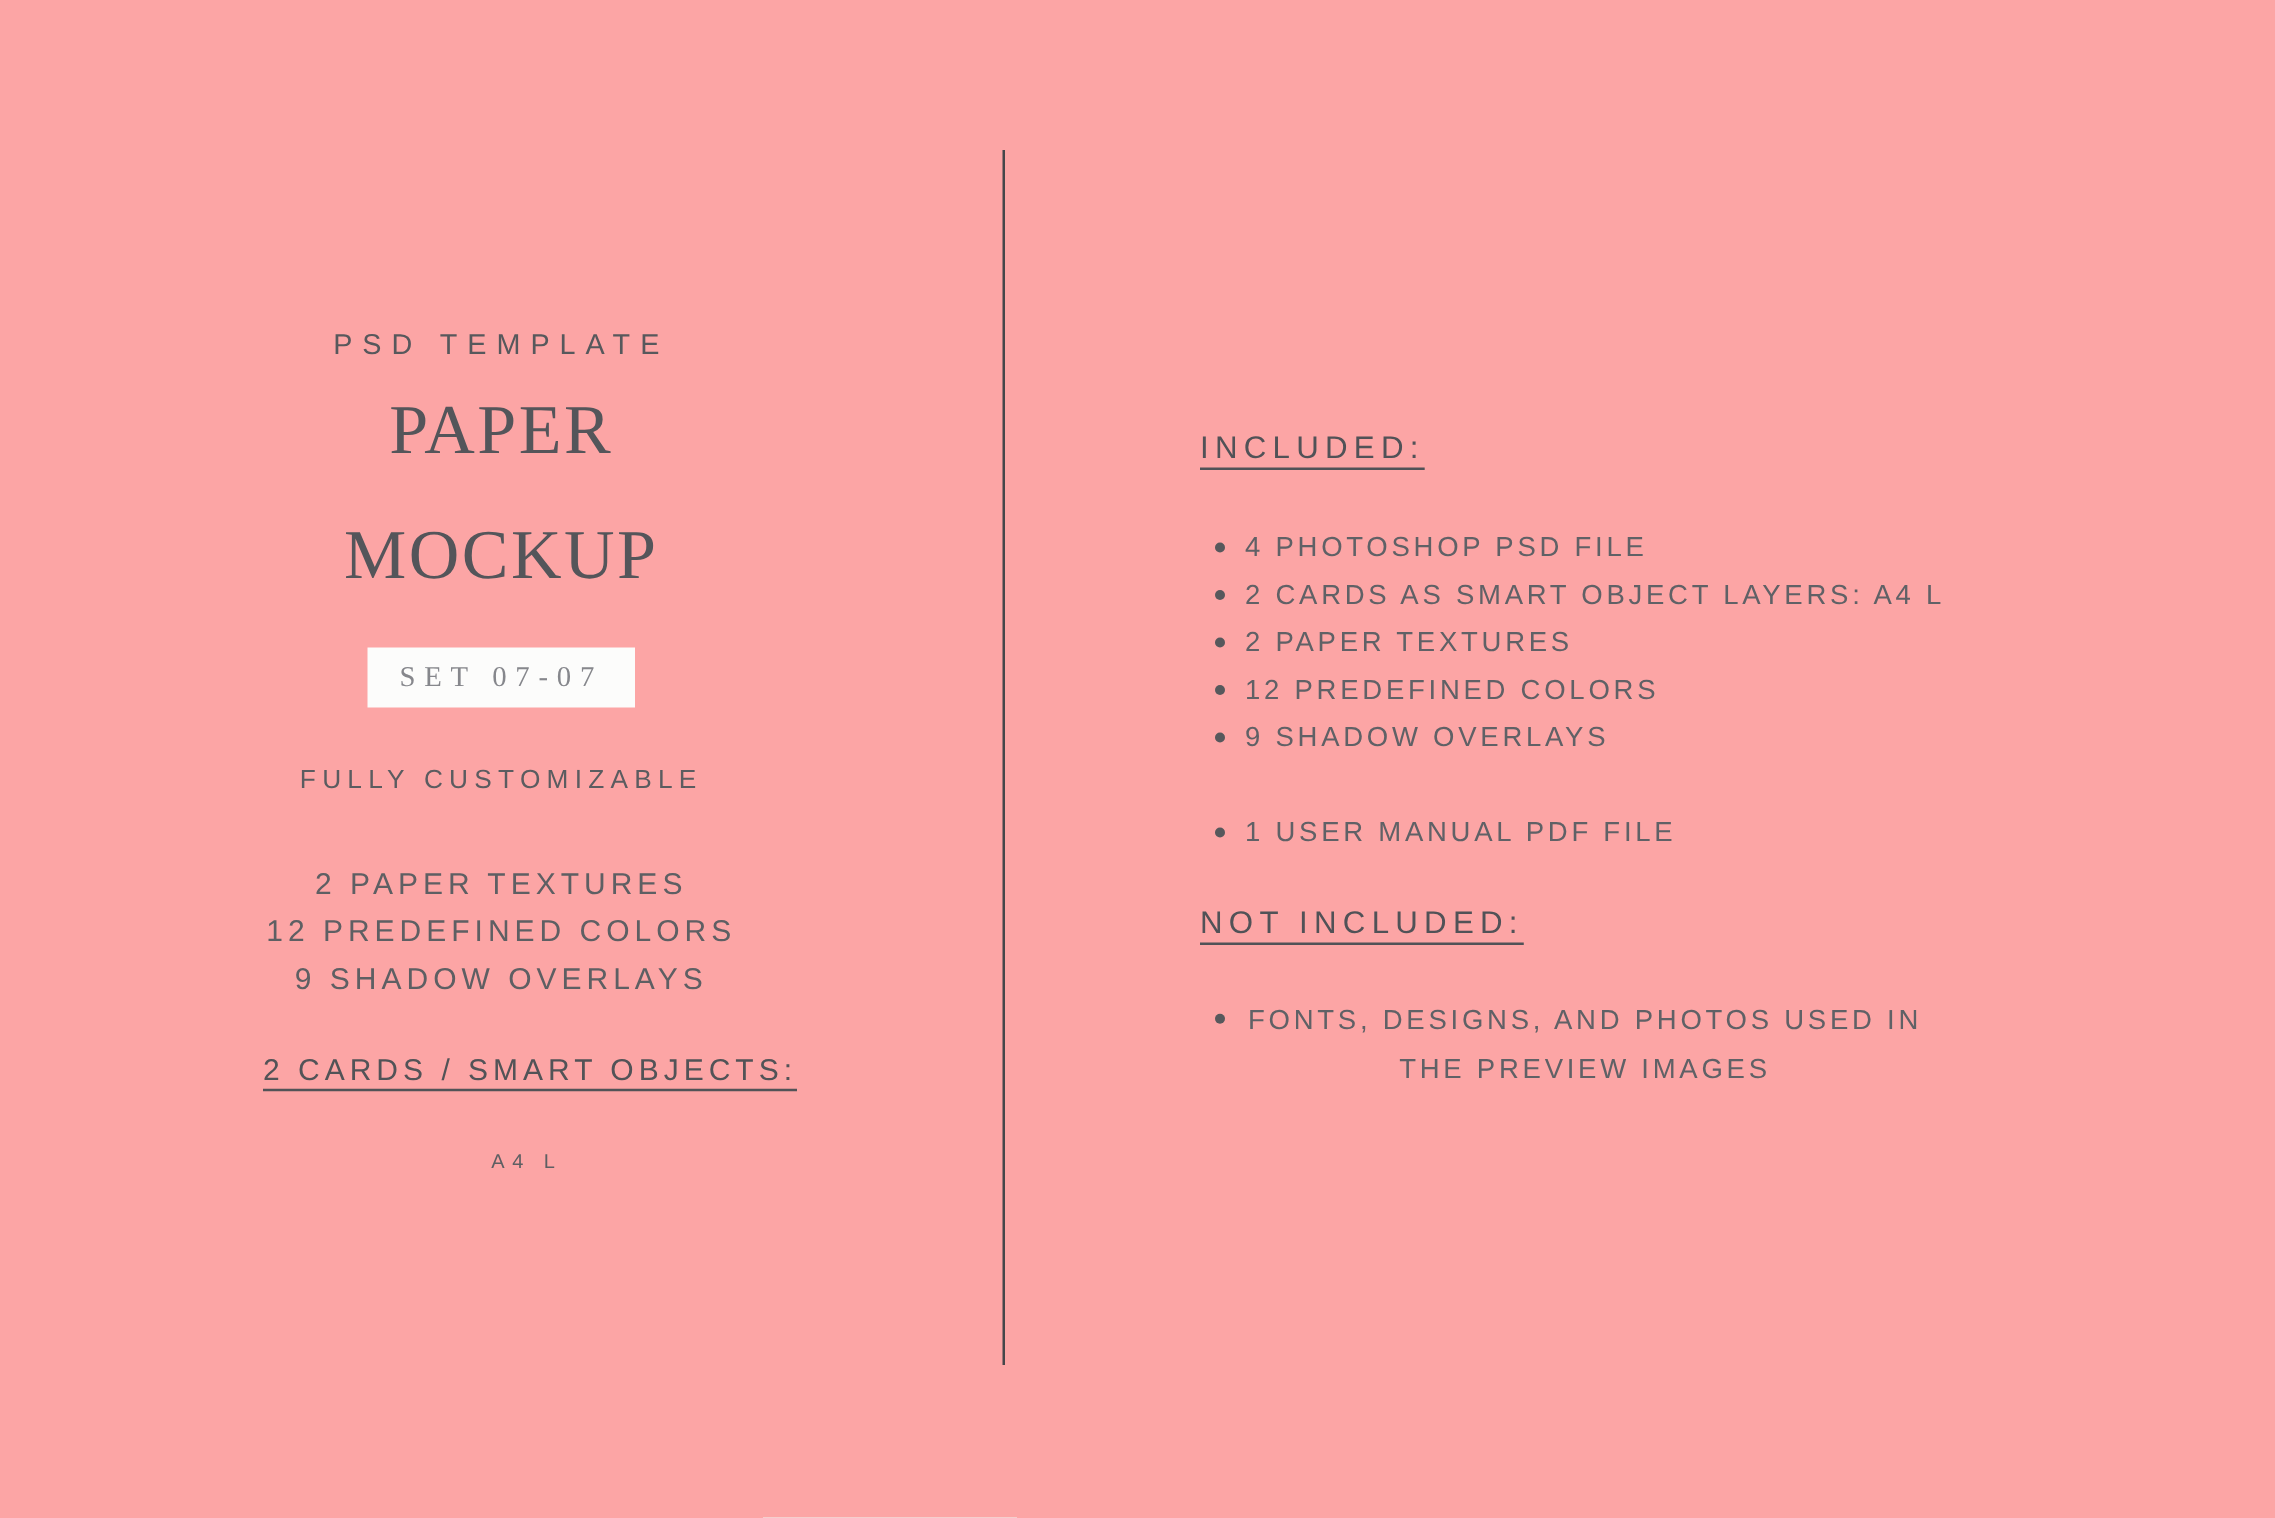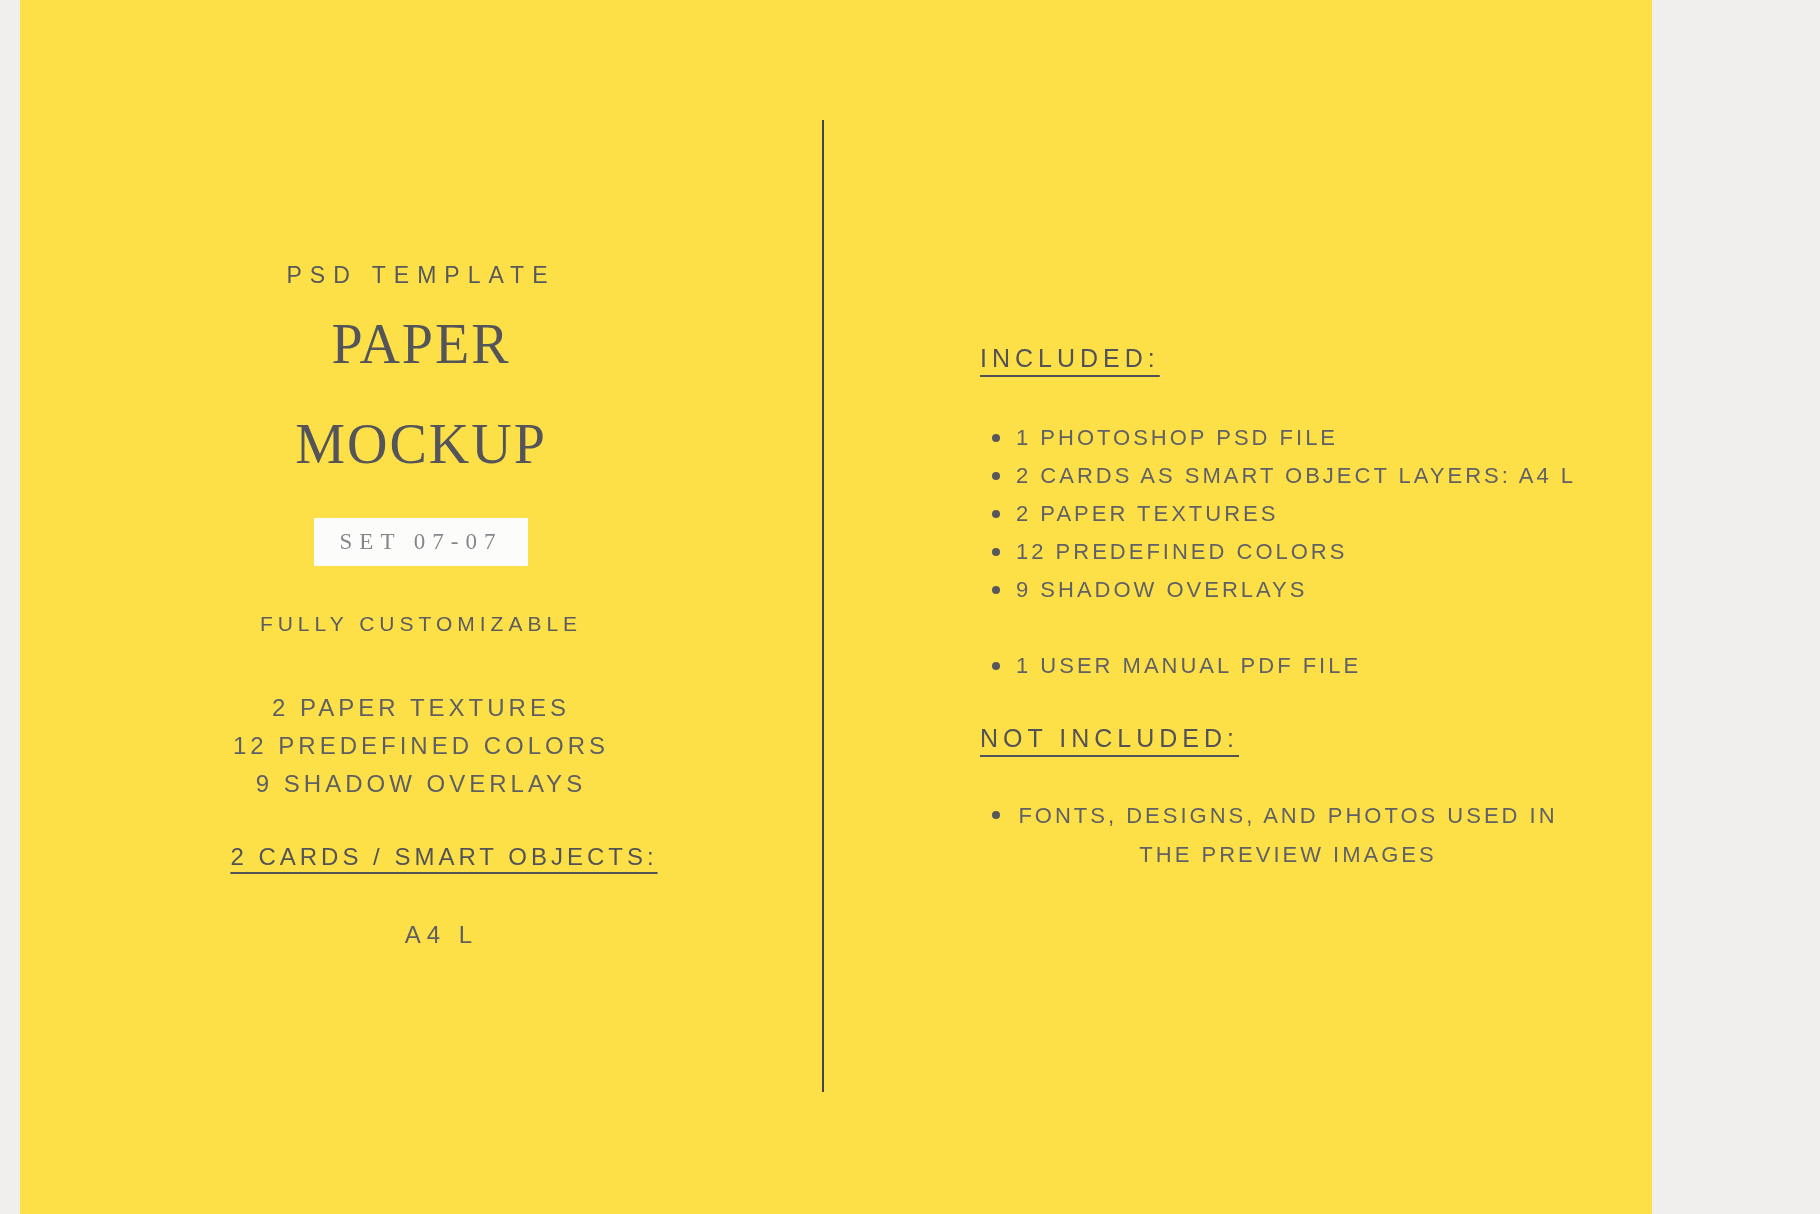--- a/index.html
+++ b/index.html
@@ -2,26 +2,25 @@
 <html><head>
 <meta charset="utf-8">
 <style>
   html, body {
     margin: 0;
     padding: 0;
     background: #f0efed;
   }
   .page {
     position: relative;
-    width: 1632px;
+    width: 1820px;
     height: 1214px;
-    background: #fde047;
+    background: #fca5a5;
     overflow: hidden;
     font-family: "Liberation Sans", sans-serif;
-    margin-left: 20px;
   }
 
   
   .divider {
     position: absolute;
     left: 802px;
     top: 120px;
     width: 2px;
     height: 972px;
     background: #45464a;
@@ -101,21 +100,21 @@
     color: #525357;
     text-decoration: underline;
     text-underline-offset: 7px;
     text-decoration-thickness: 1.5px;
     padding-left: 46px;
   }
   .smart-value {
     position: absolute;
     left: 0; right: 0;
     top: 921px;
-    font-size: 24px;
+    font-size: 16px;
     letter-spacing: 6px;
     color: #5e5f63;
     padding-left: 41px;
   }
 
   
   .right-panel {
     position: absolute;
     left: 960px;
     top: 0;
@@ -194,21 +193,21 @@
 
     <div class="smart-value">A4 L</div>
   </section>
 
   <section class="right-panel">
     <div class="section-heading heading-included">INCLUDED:</div>
 
     <ul class="bullets bullets-included">
       <li>
         <span class="dot"></span>
-        <span>1 PHOTOSHOP PSD FILE</span>
+        <span>4 PHOTOSHOP PSD FILE</span>
       </li>
       <li>
         <span class="dot"></span>
         <span>2 CARDS AS SMART OBJECT LAYERS: A4 L</span>
       </li>
       <li>
         <span class="dot"></span>
         <span>2 PAPER TEXTURES</span>
       </li>
       <li>

